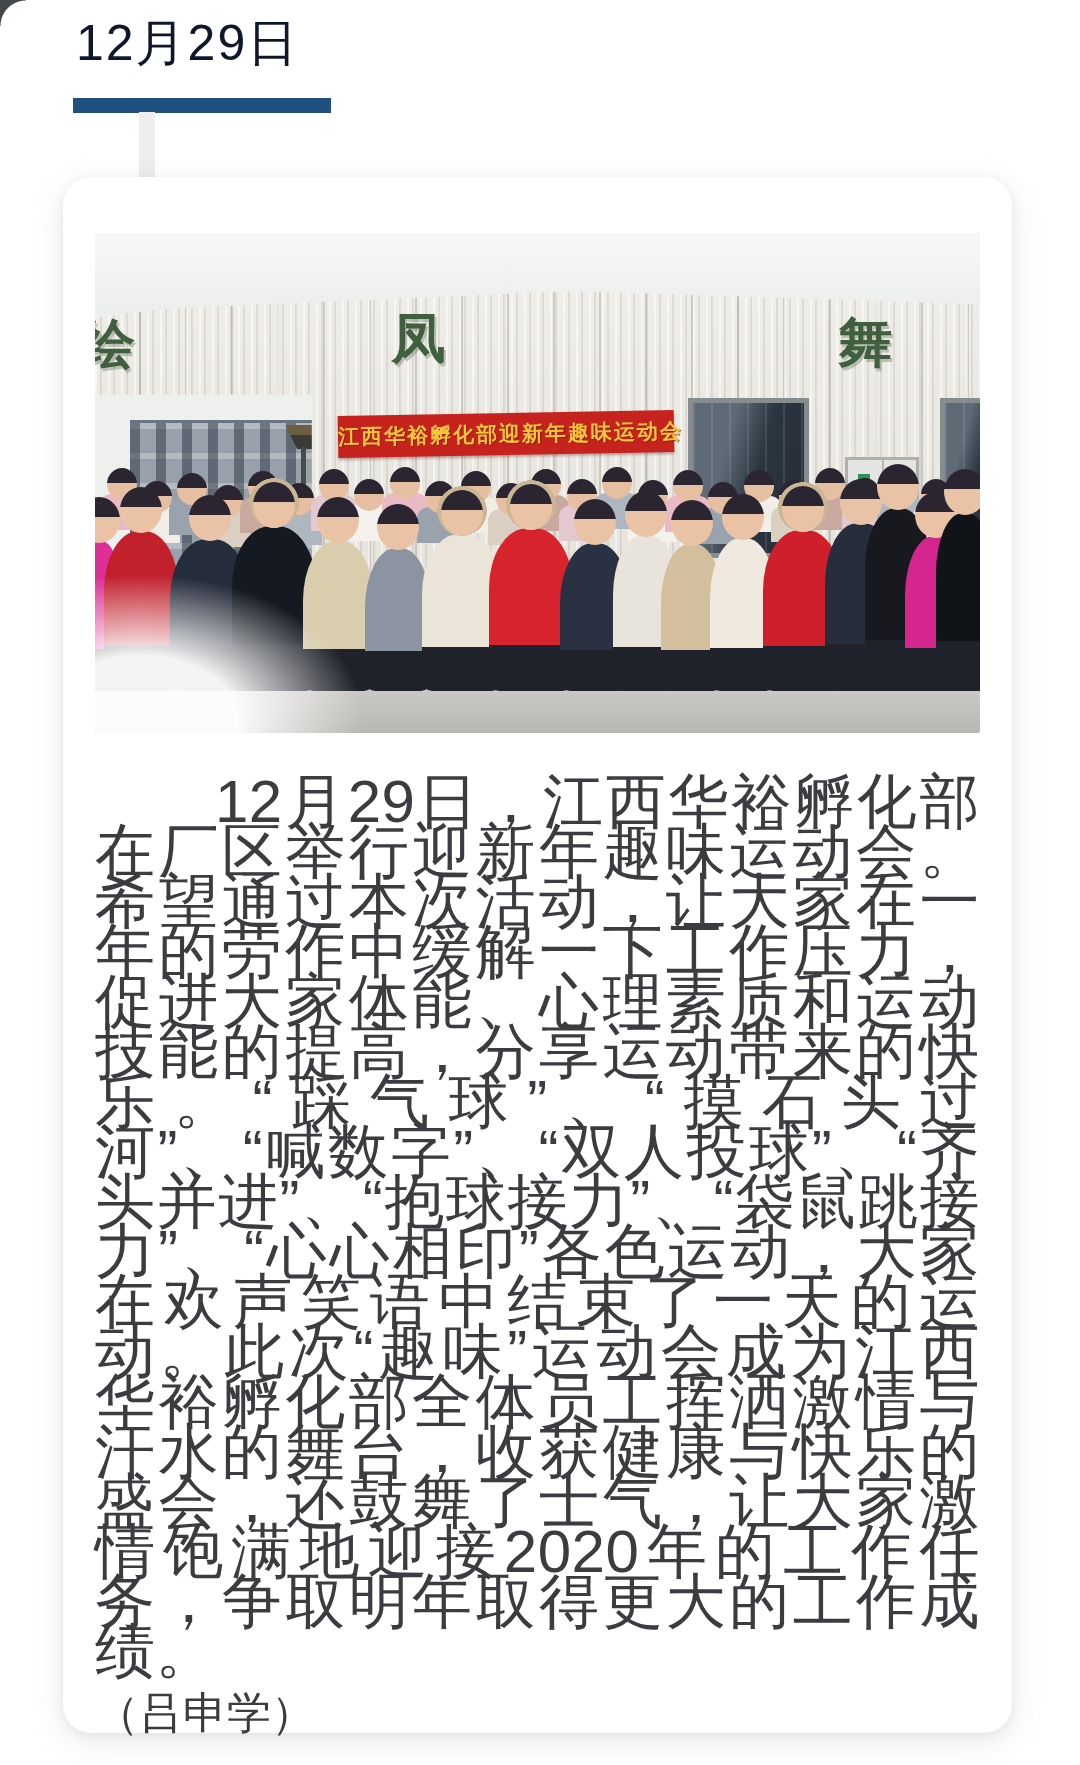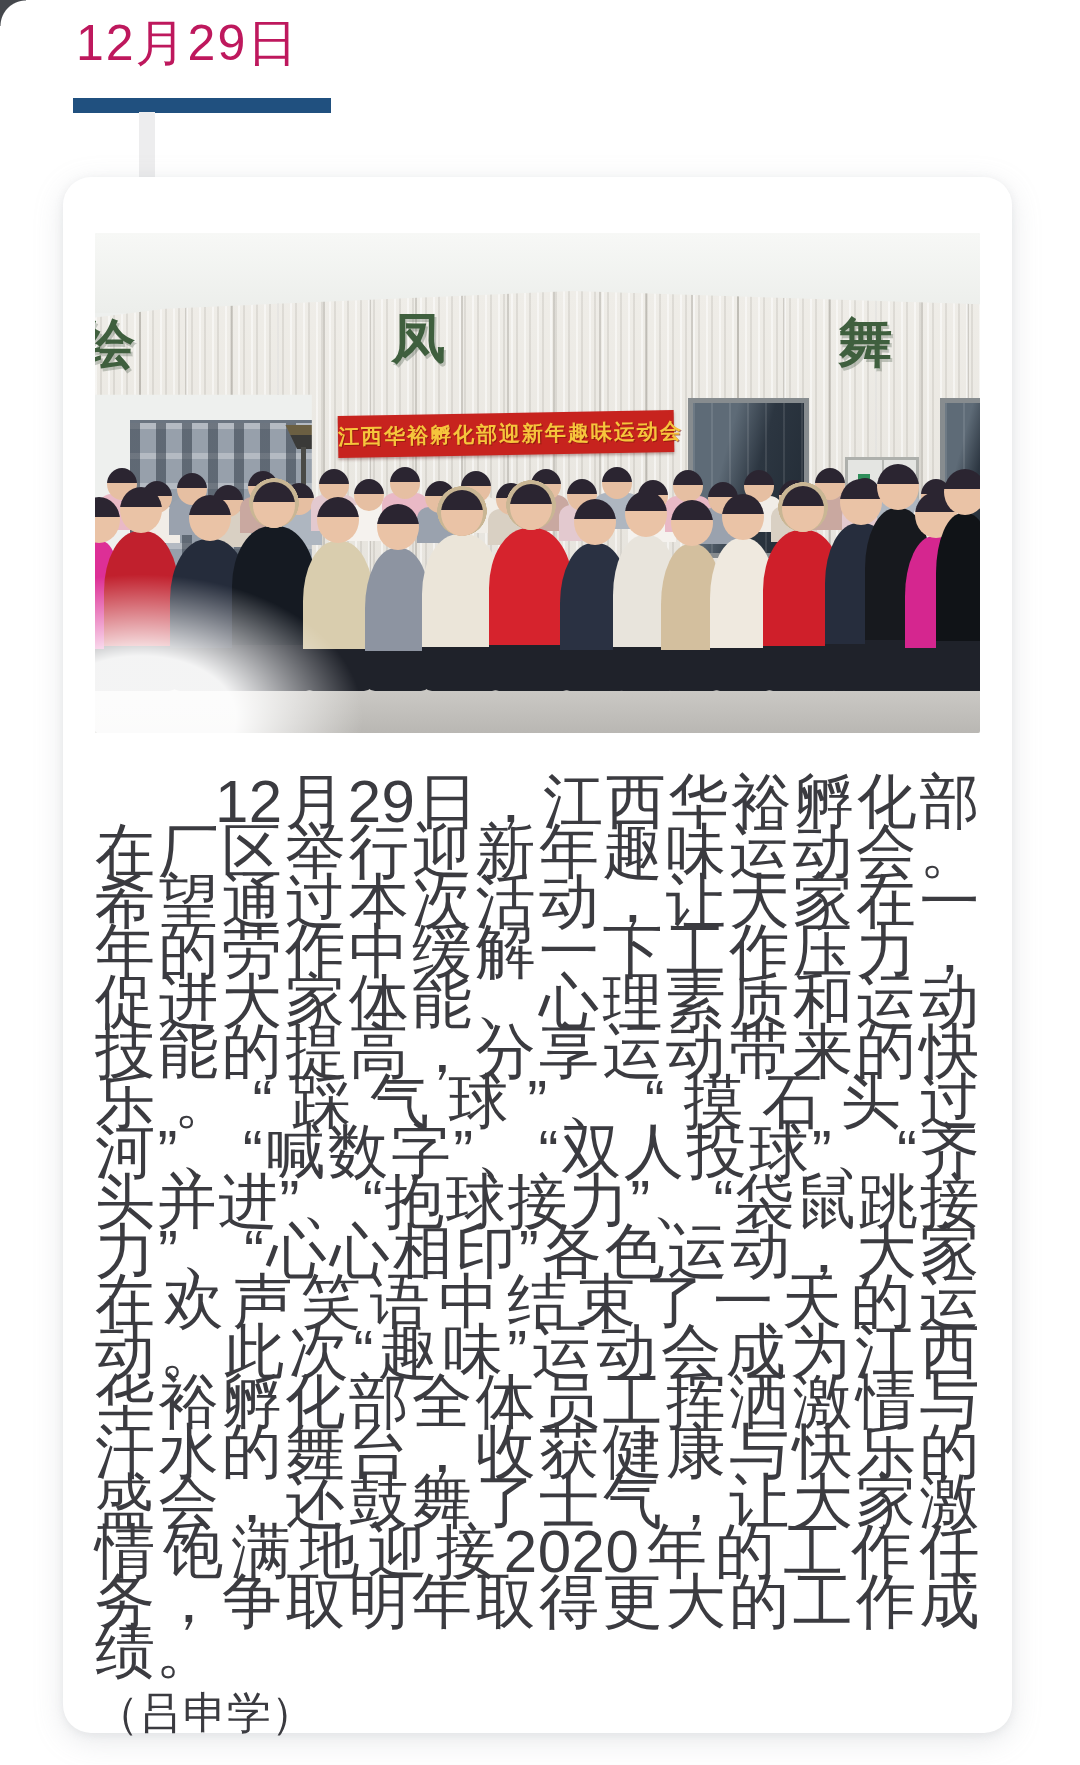--- a/index.html
+++ b/index.html
@@ -88,21 +88,21 @@
     text-align:justify;text-justify:inter-character;text-indent:2em;letter-spacing:.5px;}
   .signature{margin:0 32px;font-size:44px;line-height:71px;color:#3b3b40;}
 </style>
 </head>
 <body>
 
 <div class="page">
   <div class="corner-mark"></div>
 
   <header>
-    <h1 class="date-title" style="color: #be185d; text-align: right;">12月29日</h1>
+    <h1 class="date-title" style="color: #0f172a; text-align: right;">12月29日</h1>
     <div class="accent-bar" style="background: rgb(32, 80, 127);"></div>
     <div class="connector"></div>
   </header>
 
   <section class="card">
     <figure class="photo">
       <div class="sky"></div>
       <div class="bldg-left"></div>
       <div class="lamp-head"></div>
       <div class="lamp-pole"></div>

